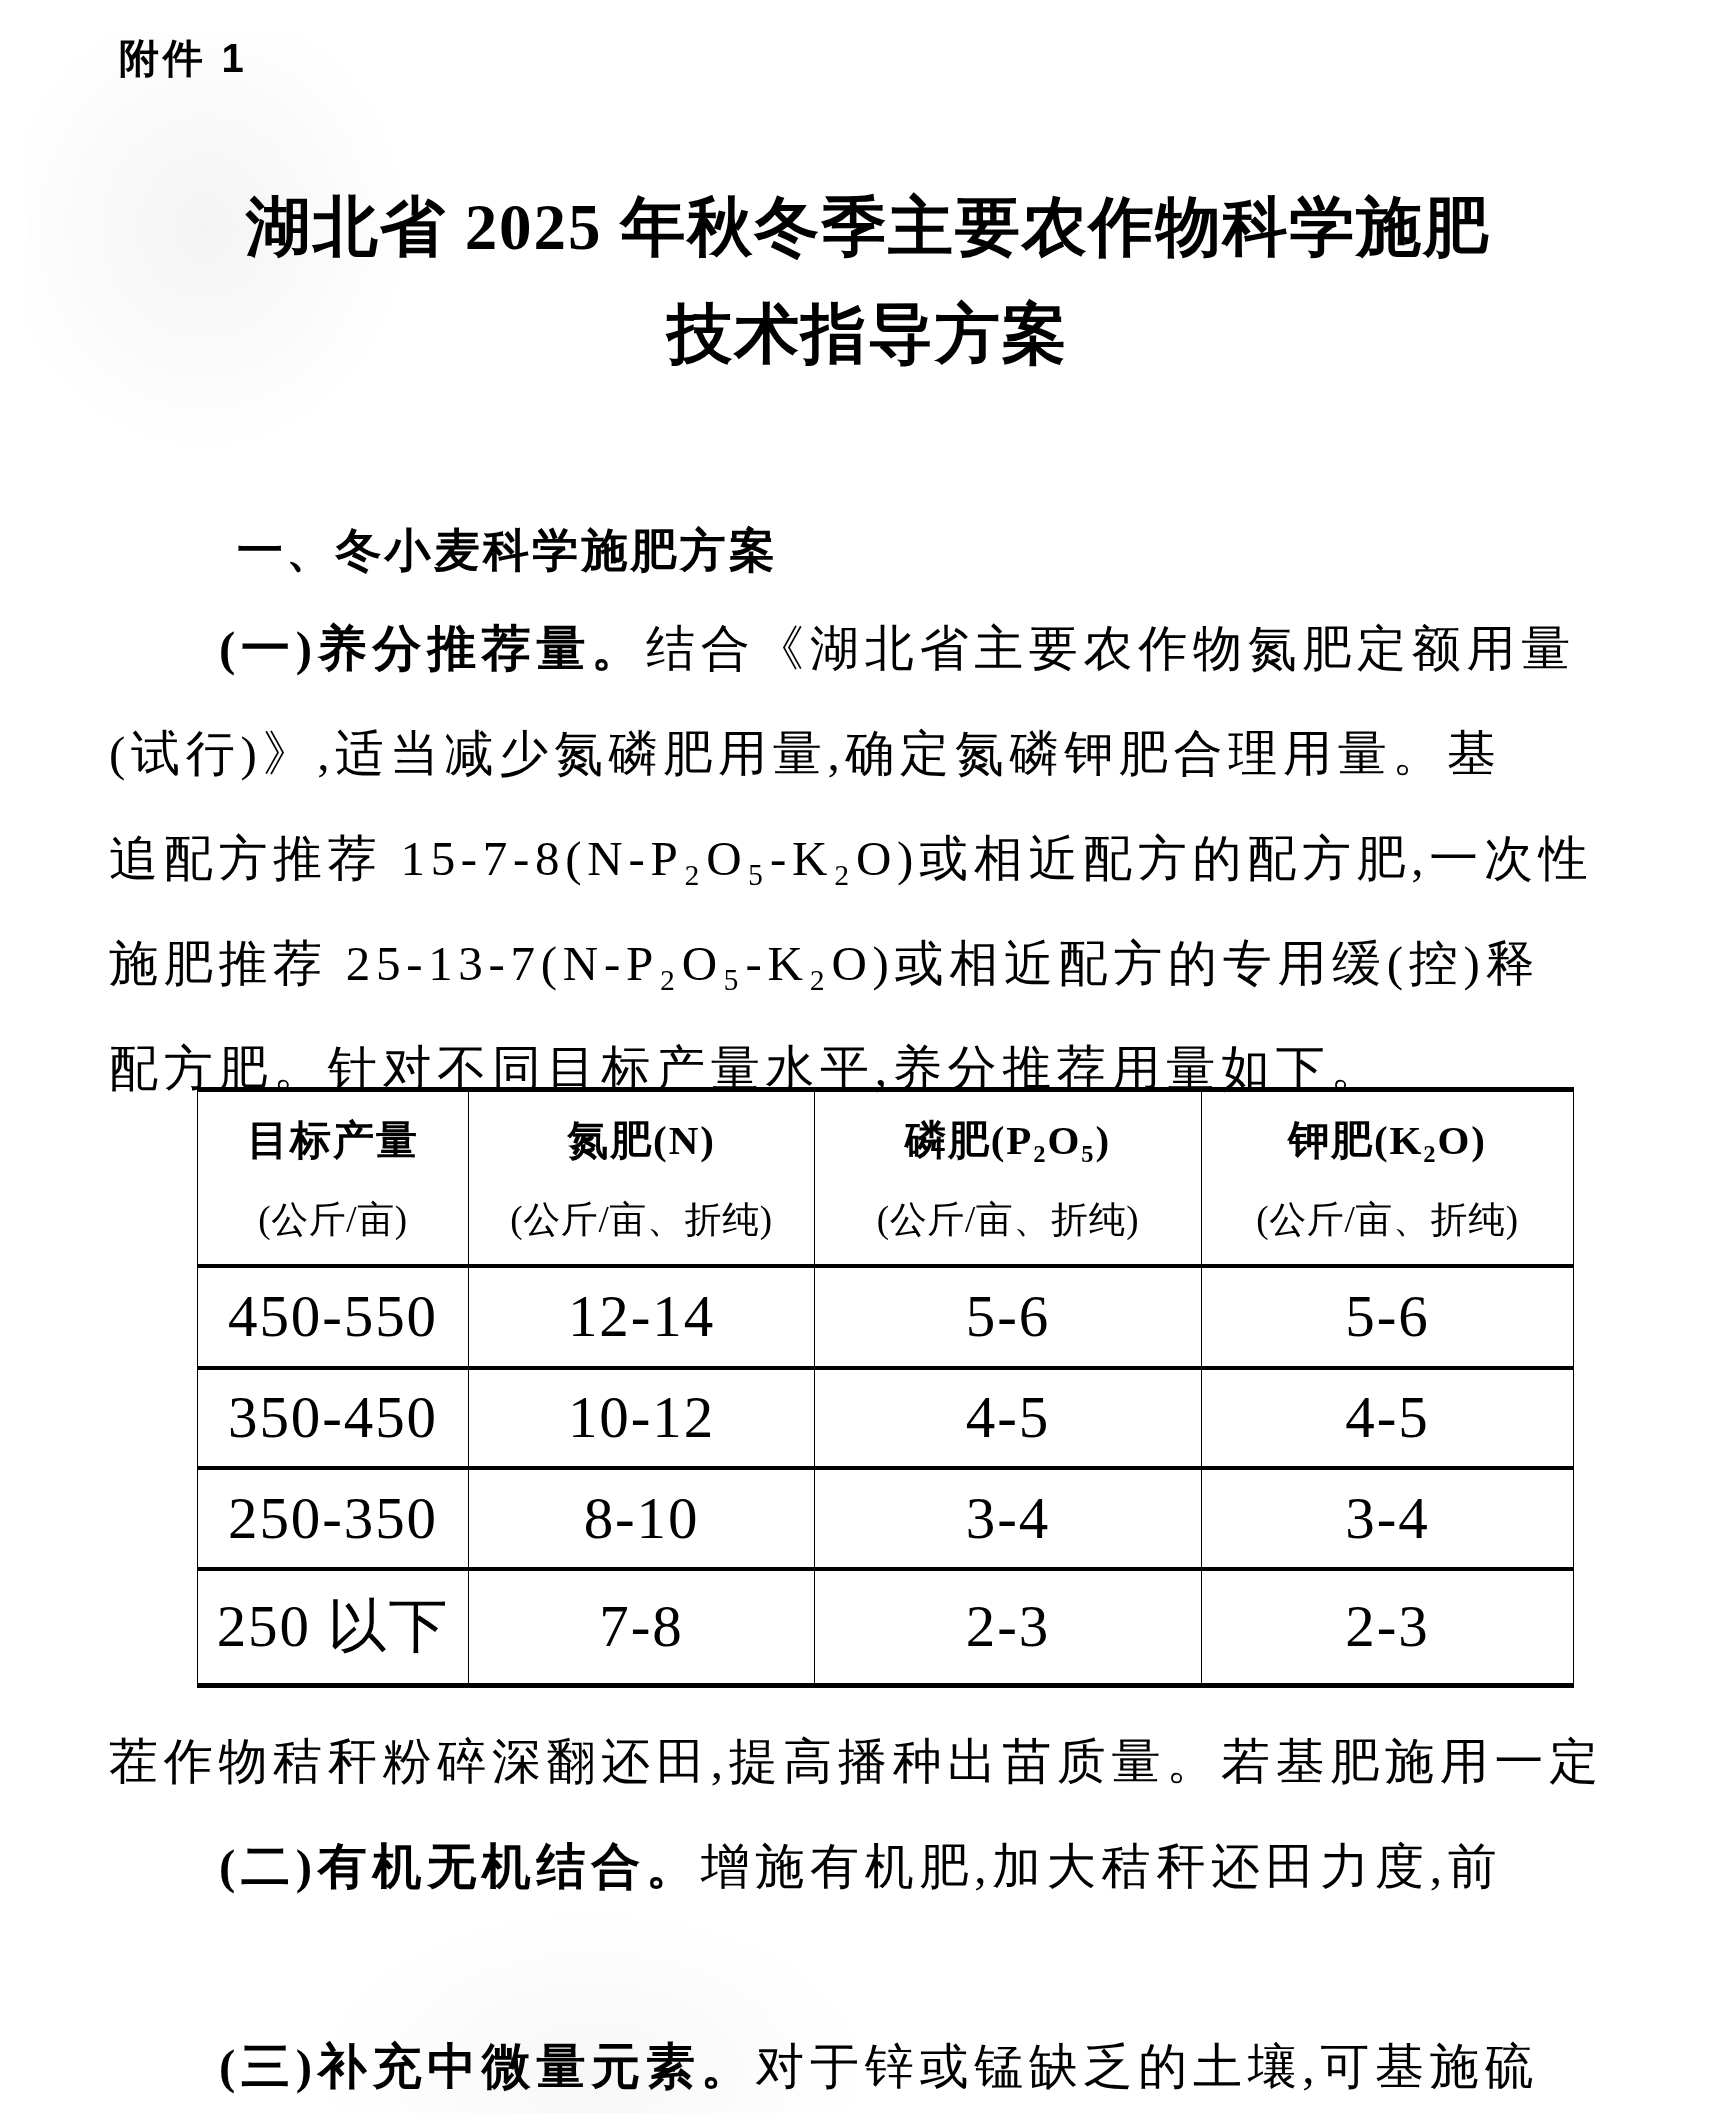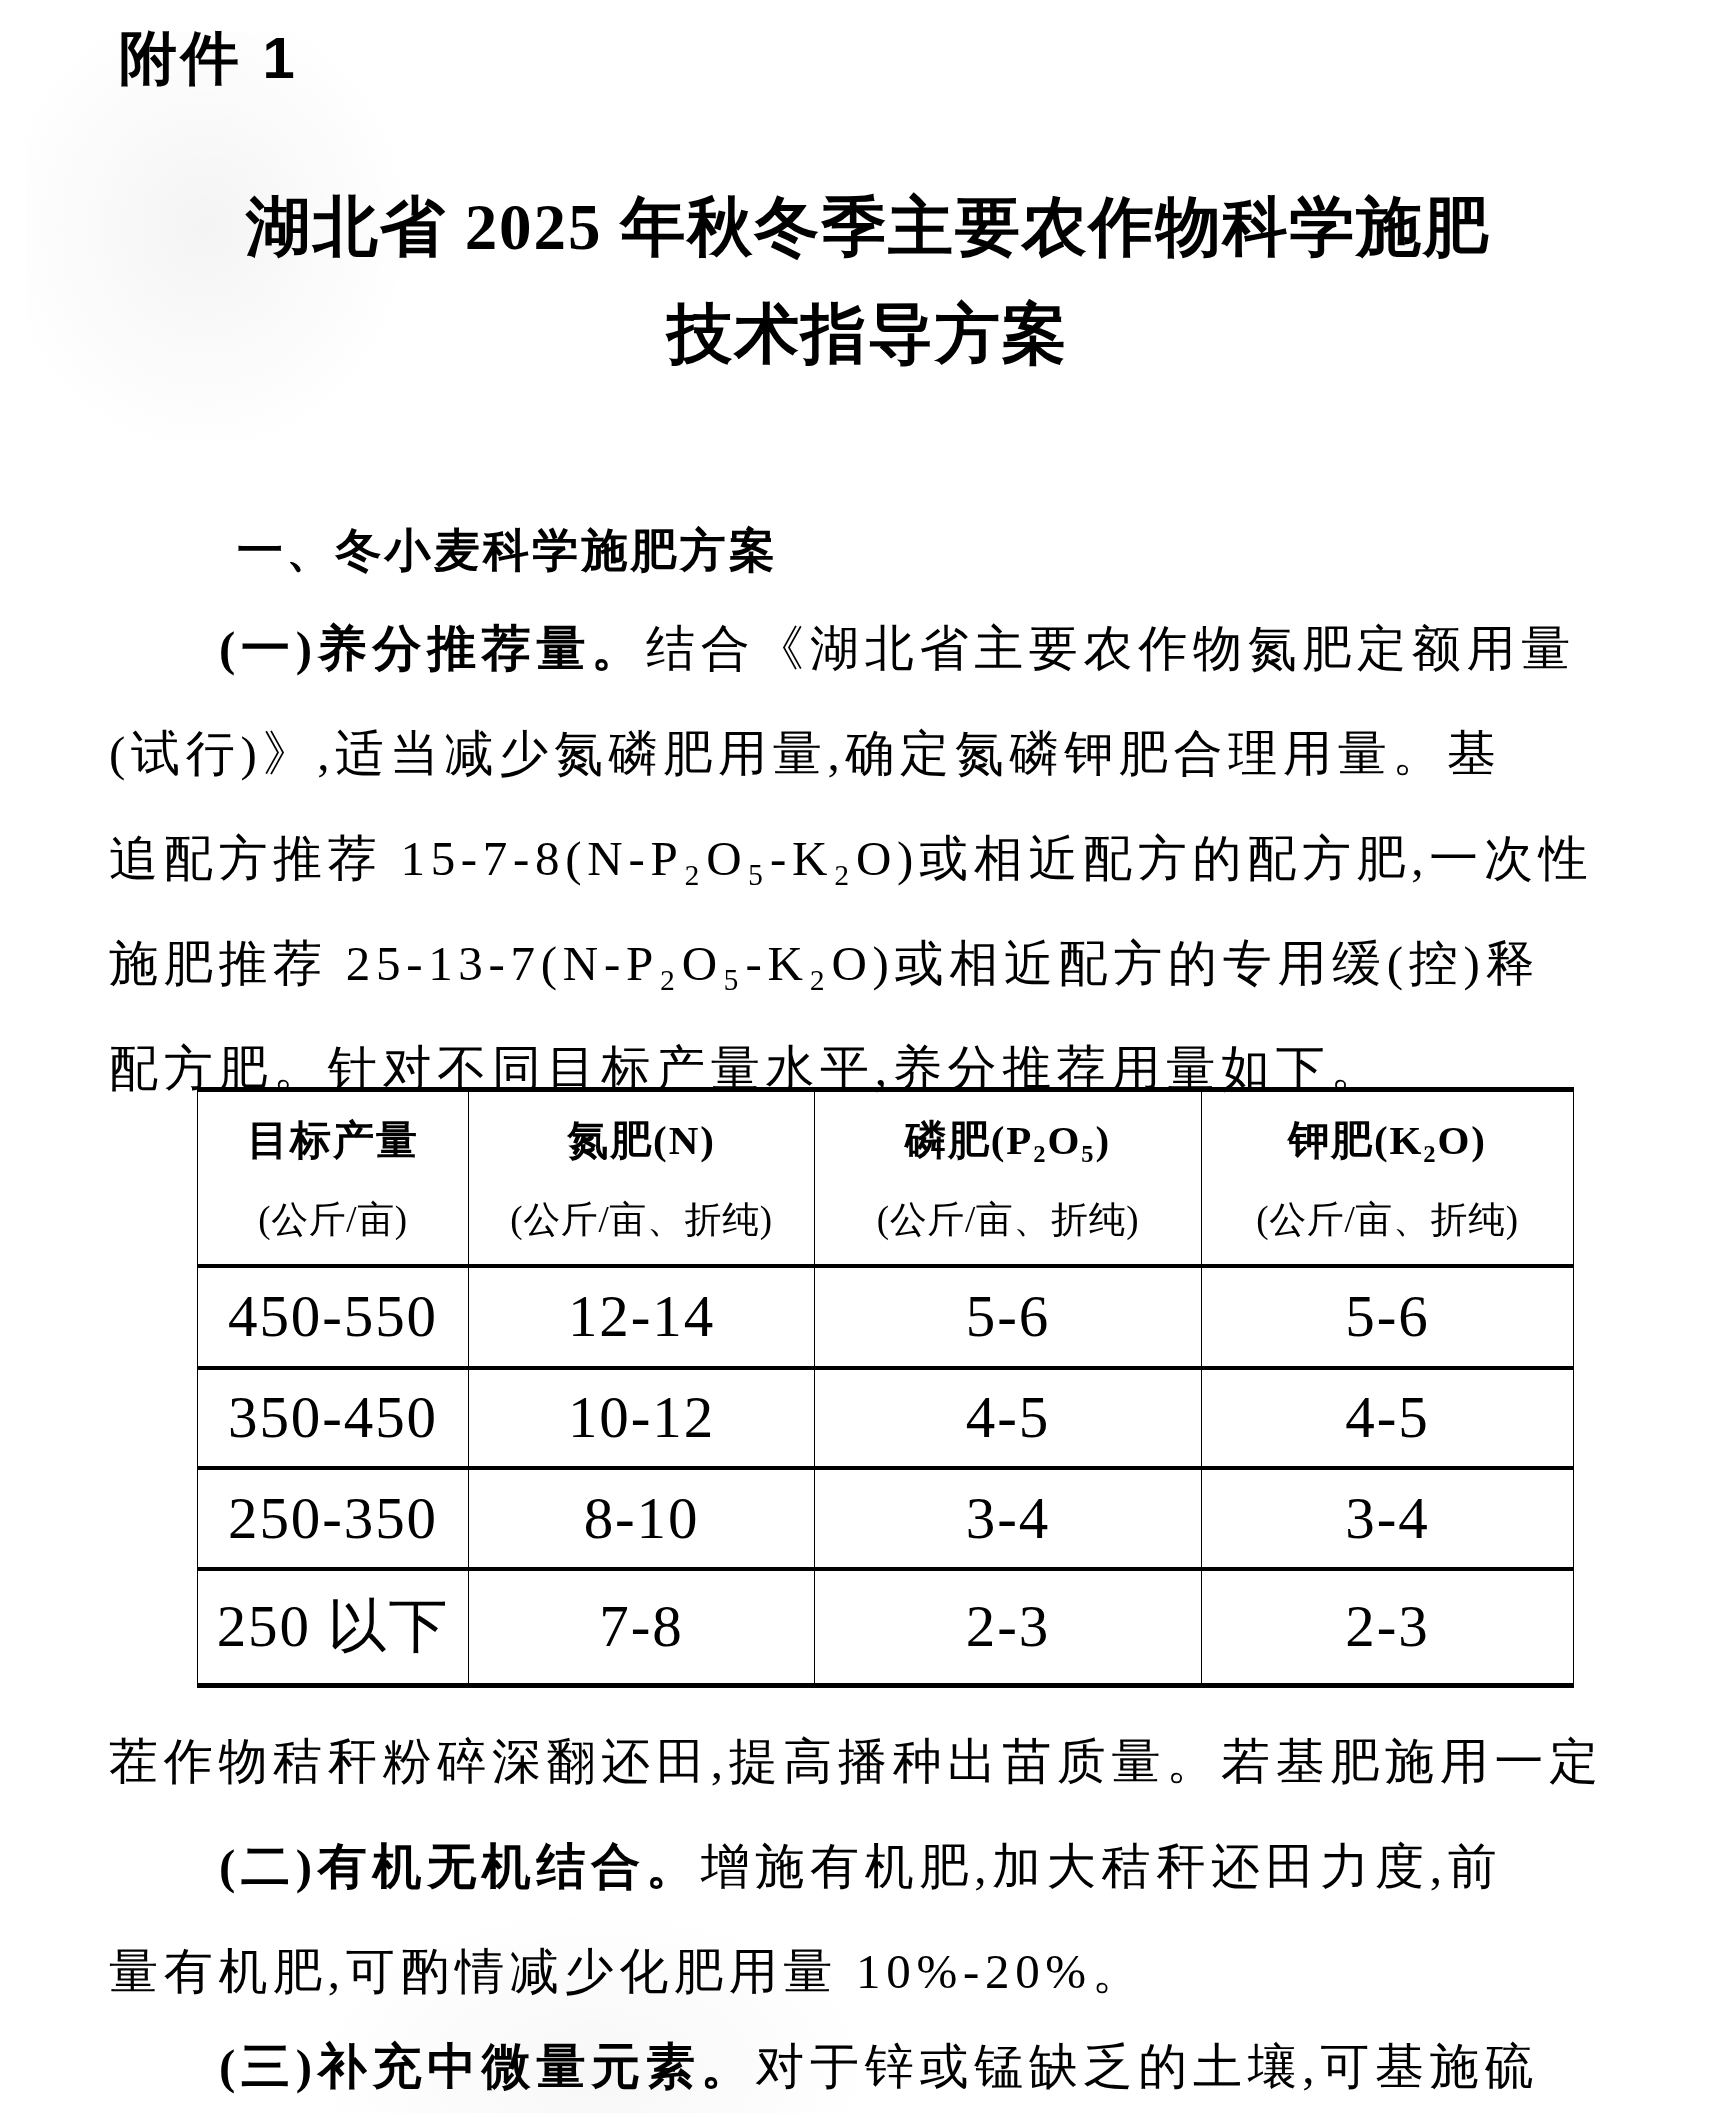--- a/index.html
+++ b/index.html
@@ -18,21 +18,21 @@
     pointer-events:none;
   }
   .smudge2{
     position:absolute;left:306px;top:1902px;width:574px;height:211px;
     background:radial-gradient(ellipse at 50% 80%, rgba(0,0,0,0.03), rgba(0,0,0,0) 70%);
     pointer-events:none;
   }
   .attachment{
     position:absolute;left:119px;top:25.5px;
     font-family:"Liberation Sans","DejaVu Sans",sans-serif;
-    font-weight:600;font-size:58px;line-height:64px;letter-spacing:3.8px;
+    font-weight:600;font-size:40px;line-height:64px;letter-spacing:3.8px;
   }
   .title{
     position:absolute;left:0;top:174px;width:1736px;
     text-align:center;font-weight:700;
     font-size:65px;line-height:107px;letter-spacing:1.9px;
   }
   .section-heading{
     position:absolute;left:237px;top:498px;
     font-family:"Liberation Sans","DejaVu Sans",sans-serif;
     font-weight:700;font-size:46px;line-height:105px;letter-spacing:3.2px;
@@ -142,20 +142,19 @@
         <td>7-8</td>
         <td>2-3</td>
         <td>2-3</td>
       </tr>
     </tbody>
   </table>
 
   <div class="para p-organic">
     <div class="line">茬作物秸秆粉碎深翻还田,提高播种出苗质量。若基肥施用一定</div>
     <div class="line indent"><span class="lead">(二)有机无机结合。</span><span>增施有机肥,加大秸秆还田力度,前</span></div>
-    <div class="line">量有机肥,可酌情减少化肥用量 10%-20%。</div>
   </div>
 
   <div class="para p-micro">
     <div class="line indent"><span class="lead">(三)补充中微量元素。</span><span>对于锌或锰缺乏的土壤,可基施硫</span></div>
   </div>
 </div>
 
 
 </body></html>

